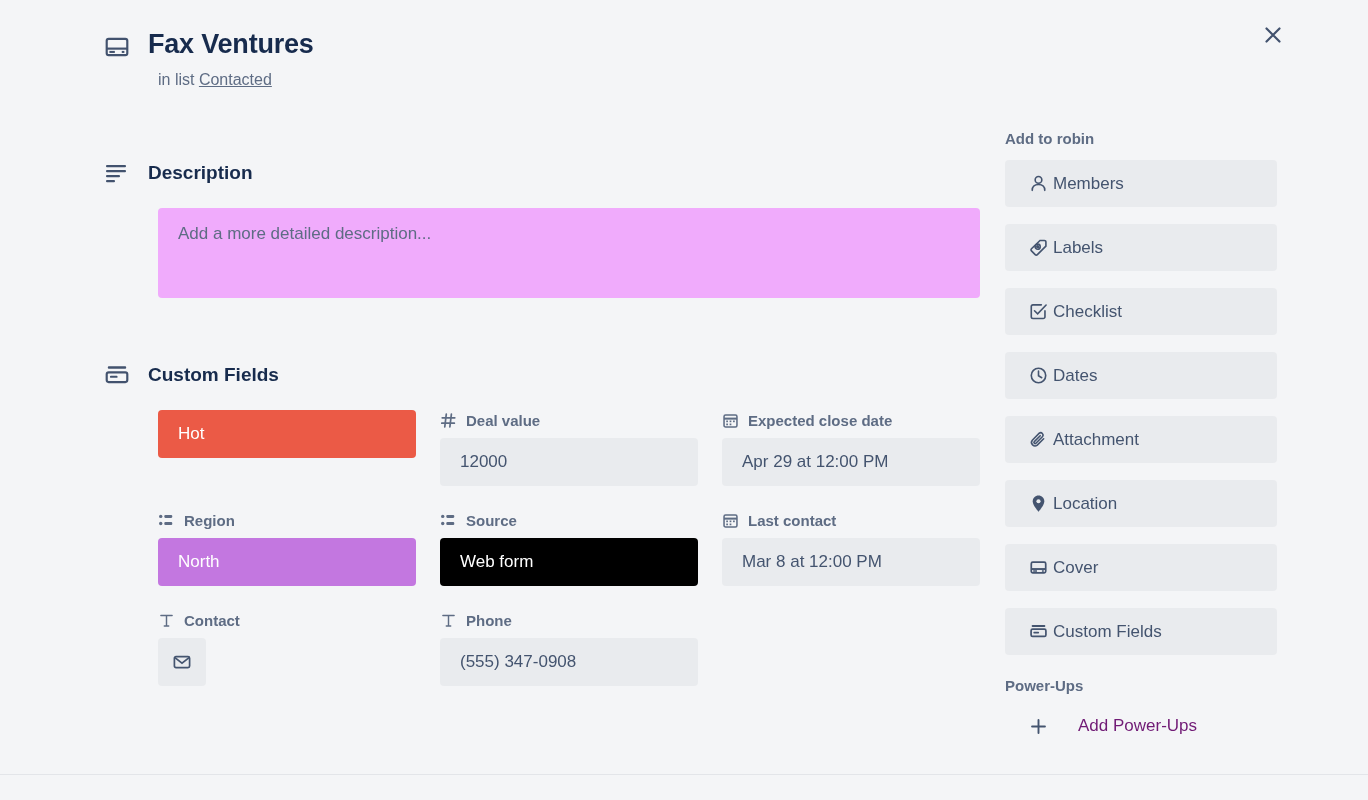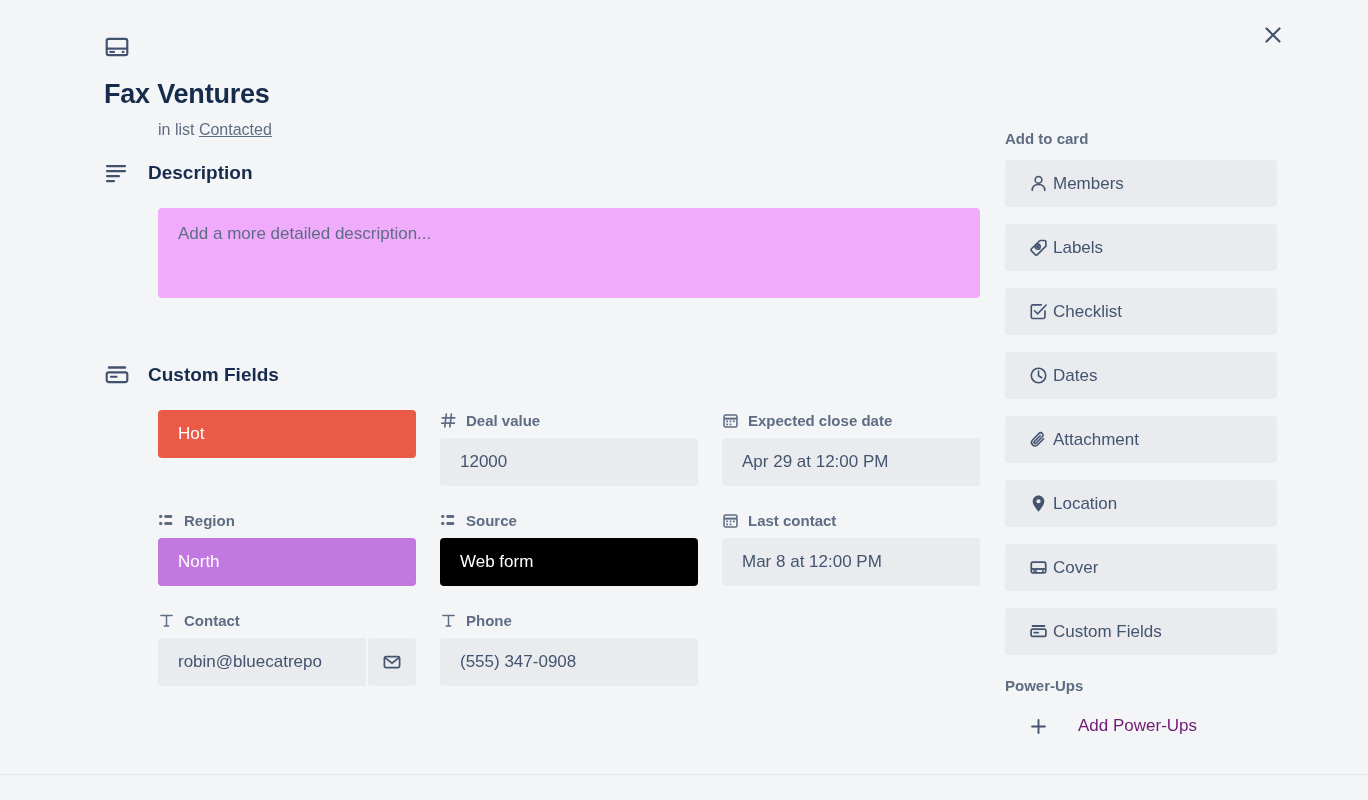--- a/index.html
+++ b/index.html
@@ -34,21 +34,20 @@
   
   .header {
     position: absolute;
     left: 104px; top: 28px;
     width: 900px;
   }
   .header-row {
     display: flex;
     align-items: flex-start;
     gap: 18px;
-    flex-direction: column;
   }
   .hdr-icon {
     width: 26px; height: 26px;
     flex: 0 0 26px;
     margin-top: 6px;
     color: #42526e;
   }
   .hdr-icon svg { display: block; }
   .card-title {
     font-size: 27px;
@@ -388,21 +387,20 @@
         <div class="cf-item">
           <div class="cf-label">
             <span class="lbl-icon">
               <svg width="17" height="17" viewBox="0 0 20 20" fill="none" stroke="#5e6c84" stroke-width="1.7" stroke-linecap="round">
                 <path d="M3.4 4.2 H16.6 M10 4.2 V16.4 M7.4 16.4 H12.6"></path>
               </svg>
             </span>
             <span>Contact</span>
           </div>
           <div class="cf-value-wrap">
-            <div class="cf-value empty">robin@bluecatrepo</div>
             <button class="cf-action">
               <span>
                 <svg width="20" height="20" viewBox="0 0 20 20" fill="none" stroke="#44546f" stroke-width="1.7">
                   <rect x="2.4" y="4.6" width="15.2" height="11" rx="1.6"></rect>
                   <path d="M2.9 5.6 L10 11.2 L17.1 5.6"></path>
                 </svg>
               </span>
             </button>
           </div>
         </div>
@@ -414,21 +412,21 @@
               </svg>
             </span>
             <span>Phone</span>
           </div>
           <div class="cf-value empty">(555) 347-0908</div>
         </div>
       </div>
   </div>
 
   <div class="sidebar">
-    <div class="side-heading">Add to card</div>
+    <div class="side-heading">Add to robin</div>
     <div id="sidebar-items">
         <button class="side-btn">
           <span class="side-icon">
             <svg width="19" height="19" viewBox="0 0 20 20" fill="none" stroke="#44546f" stroke-width="1.7">
               <circle cx="10" cy="6.2" r="3.5"></circle>
               <path d="M3.4 17.2 C3.4 12.9 6.4 11 10 11 C13.6 11 16.6 12.9 16.6 17.2" stroke-linecap="round"></path>
             </svg>
           </span>
           <span>Members</span>
         </button>

